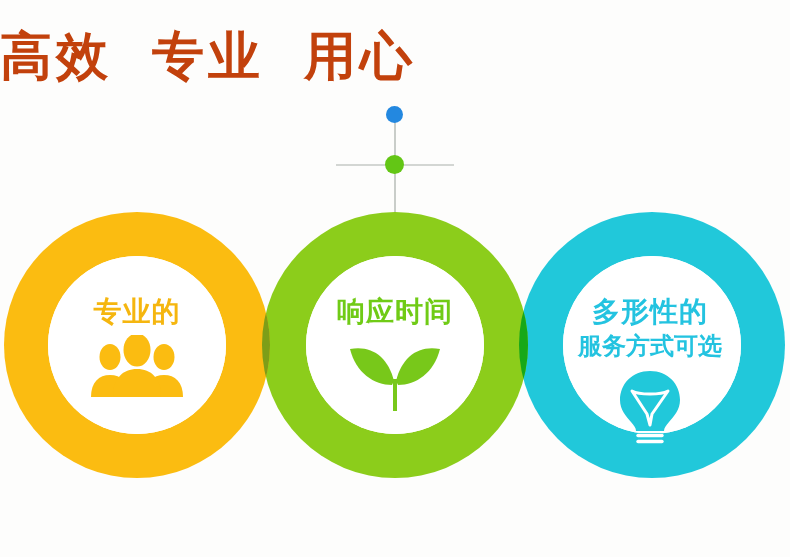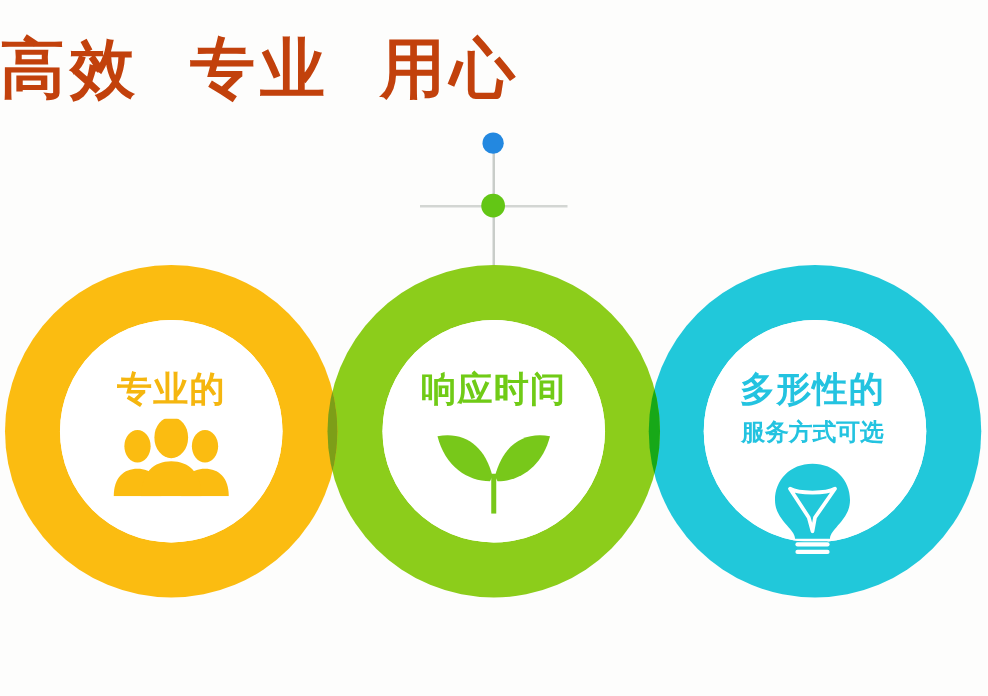--- a/index.html
+++ b/index.html
@@ -157,21 +157,21 @@
     font-family: "DejaVu Sans", "Liberation Sans", sans-serif;
     font-weight: 700;
     font-size: 28px;
     line-height: 34px;
     letter-spacing: 1px;
     white-space: nowrap;
   }
   #content-orange .c-line { color: #f5b60f; }
   #content-green  .c-line { color: #70cb16; }
   #content-cyan   .c-line { color: #23c3e0; }
-  #content-cyan .c-line.wide { font-size: 19px; letter-spacing: 0px; }
+  #content-cyan .c-line.wide { font-size: 24px; letter-spacing: 0px; }
 
   .glyph {
     display: block;
     margin: 6px auto 0 auto;
     position: relative;
   }
 </style>
 </head>
 <body>
 

